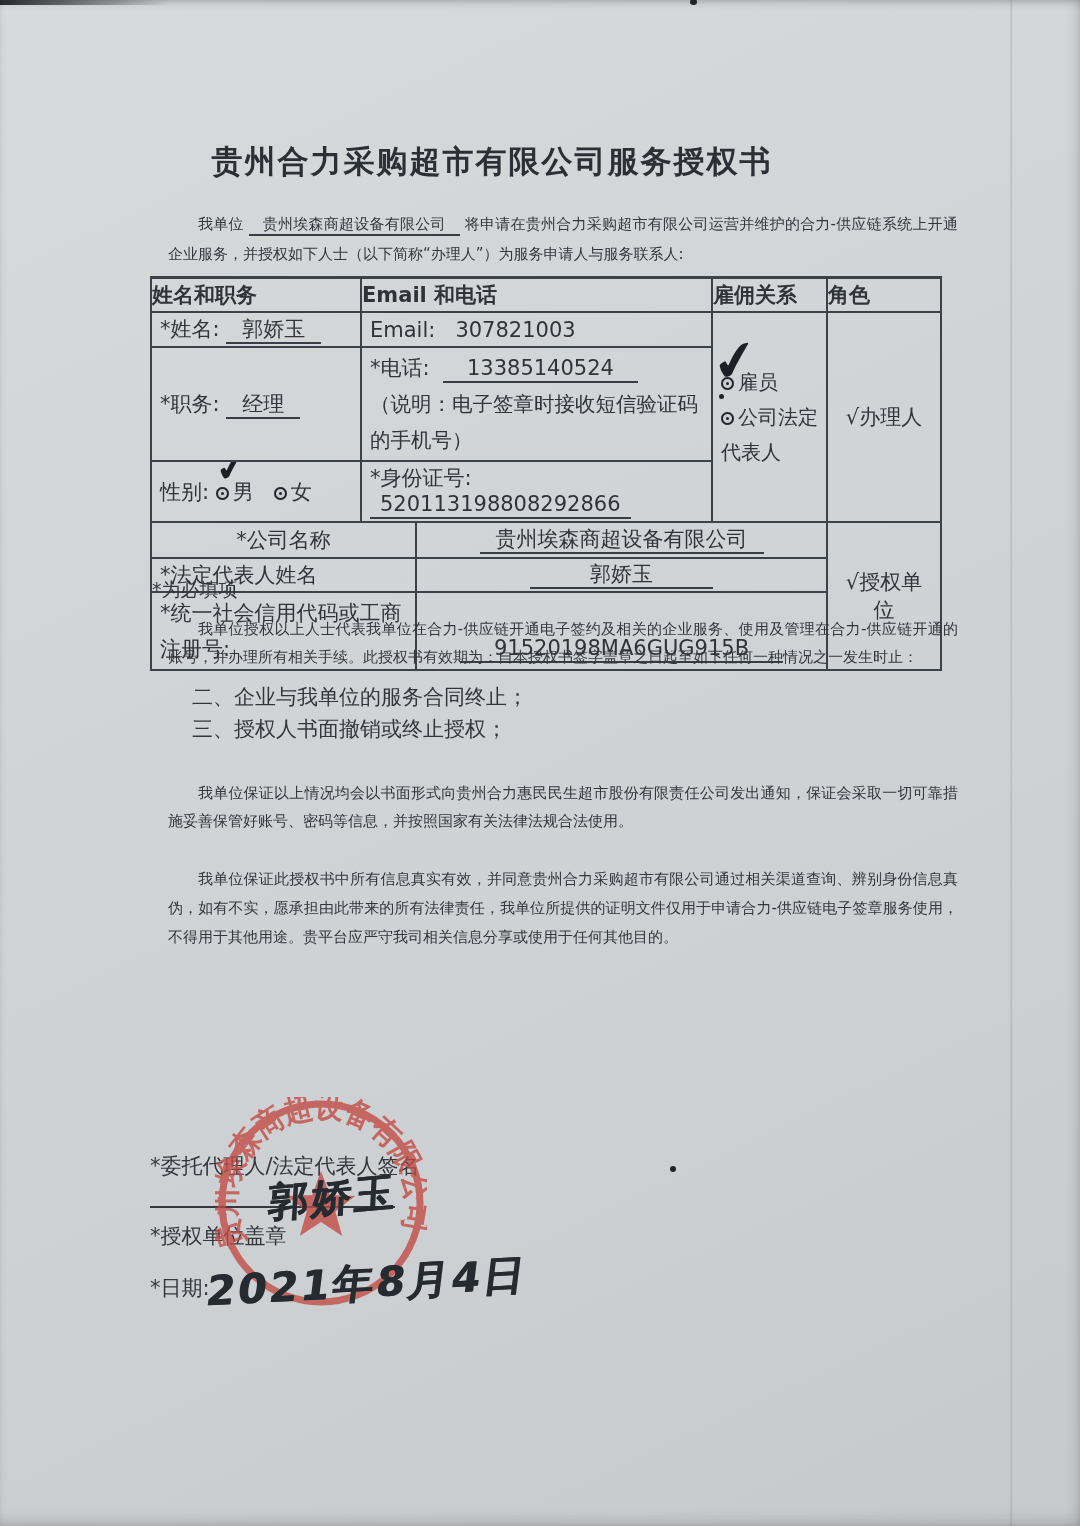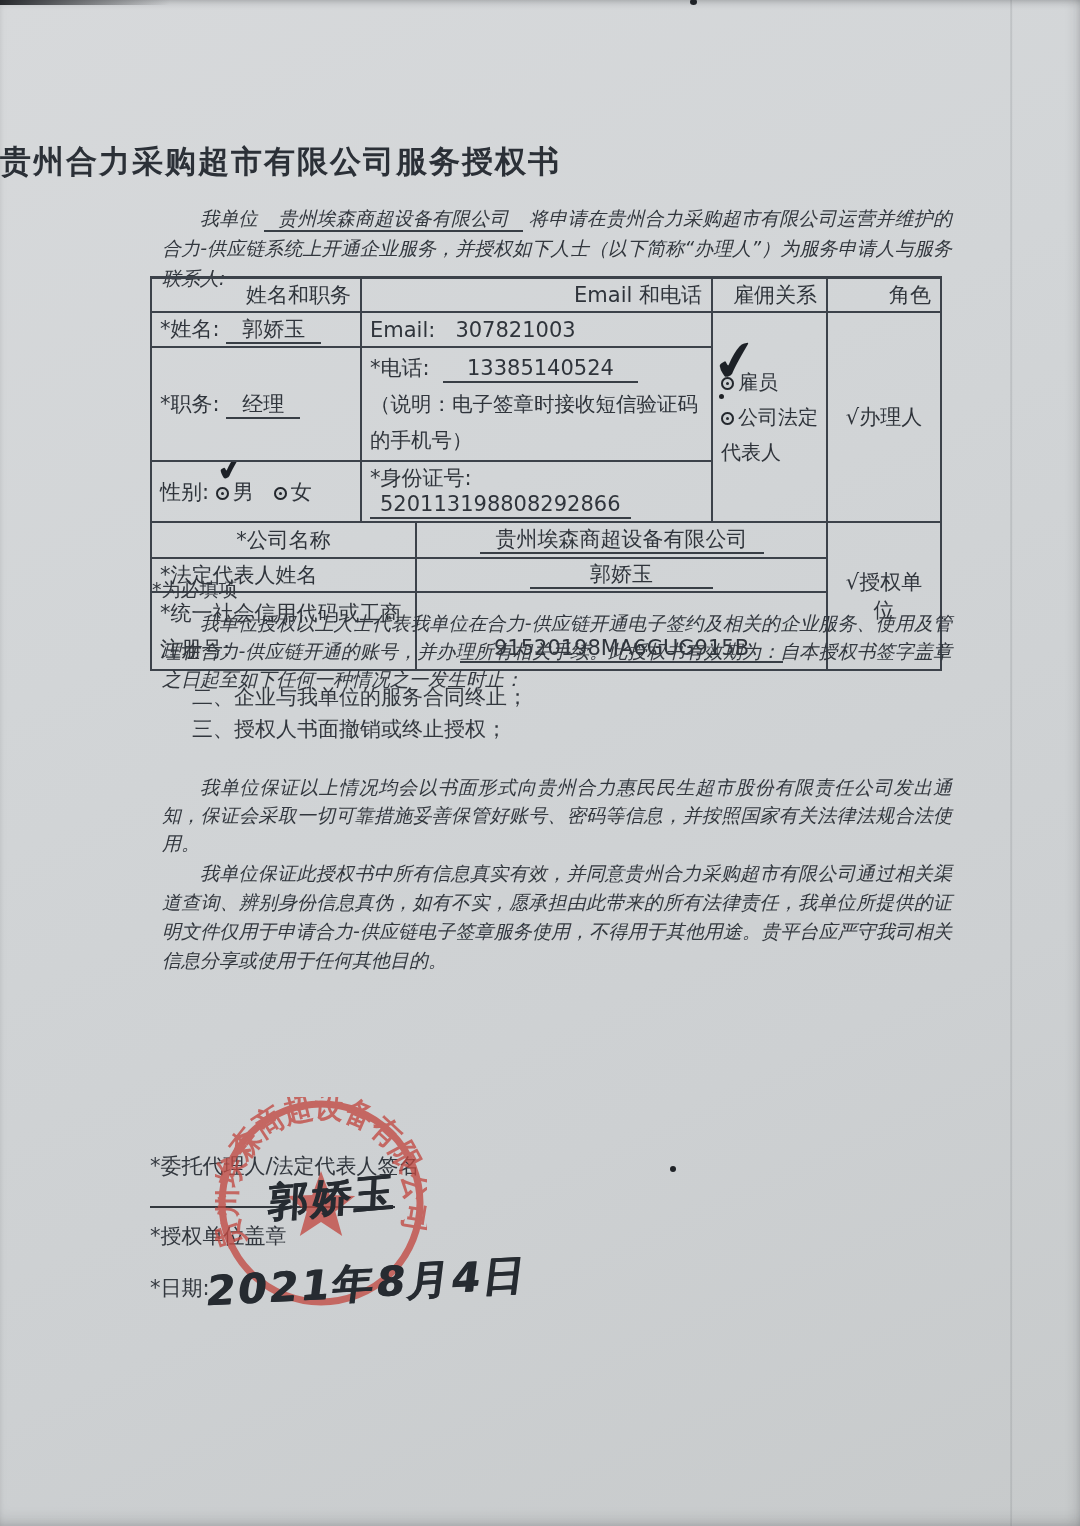--- a/index.html
+++ b/index.html
@@ -9,33 +9,33 @@
     box-shadow:inset 0 6px 10px -6px rgba(20,22,26,.35),
                inset -10px 0 16px -10px rgba(20,22,26,.18),
                inset 0 -12px 18px -12px rgba(20,22,26,.28);
     font-family:"DejaVu Sans",sans-serif;color:#33383f;
   }
   .crease{position:absolute;top:0;left:1010px;width:3px;height:100%;
     background:linear-gradient(to right,rgba(90,95,100,.10),rgba(90,95,100,.16),rgba(255,255,255,.10));pointer-events:none;}
   .edge-sliver{position:absolute;top:0;left:0;width:170px;height:5px;
     background:linear-gradient(to right,rgba(30,32,36,.95),rgba(30,32,36,0));border-bottom-right-radius:4px;}
   .ink-dot{position:absolute;border-radius:50%;background:#1f2227;}
-  .title{position:absolute;top:141px;left:0;width:984px;margin:0;text-align:left;
+  .title{position:absolute;top:141px;left:0;width:984px;margin:0;text-align:center;
     font-size:31px;font-weight:700;letter-spacing:2px;color:#2b3037;}
-  .bodytext{position:absolute;left:150px;width:790px;margin:12px;font-size:19px;
-    line-height:30px;text-align:justify;color:#32373e;font-style:italic;}
+  .bodytext{position:absolute;left:150px;width:790px;margin:18px;font-size:15px;
+    line-height:30px;text-align:justify;color:#32373e;}
   .intro{top:191px;text-indent:2em;}
   .u-inline{border-bottom:2px solid #383e45;padding:0 14px 1px;display:inline;}
   
   .form-table{position:absolute;top:276px;left:150px;width:790px;border-collapse:collapse;
     table-layout:fixed;font-size:21px;color:#2f343b;}
   .form-table td,.form-table th{border:2px solid #3c424a;vertical-align:middle;
     padding:2px 8px;overflow:hidden;}
   .form-table{border-top:3px solid #3c424a;}
-  .form-table th{font-weight:400;text-align:right;padding:2px 9px;}
+  .form-table th{font-weight:700;text-align:left;padding:2px 0;}
   .lbl{text-align:left;padding-left:10px;}
   .ctr{text-align:center;}
   .uv{display:inline-block;border-bottom:2px solid #383e45;padding:0 16px 1px;line-height:1.15;}
   .radio{display:inline-block;width:13px;height:13px;border-radius:50%;background:#23272d;
     box-shadow:inset 0 0 0 2px #23272d, inset 0 0 0 5px rgba(213,216,218,.95);
     vertical-align:-1px;margin-right:4px;}
   .handcheck{position:absolute;font-size:46px;font-weight:700;color:#1d2127;
     transform:rotate(-14deg) skewX(-6deg);line-height:1;pointer-events:none;}
   .emp-cell{position:relative;text-align:left;padding-left:10px;line-height:35px;font-size:20px;}
   .gender-cell{position:relative;}

